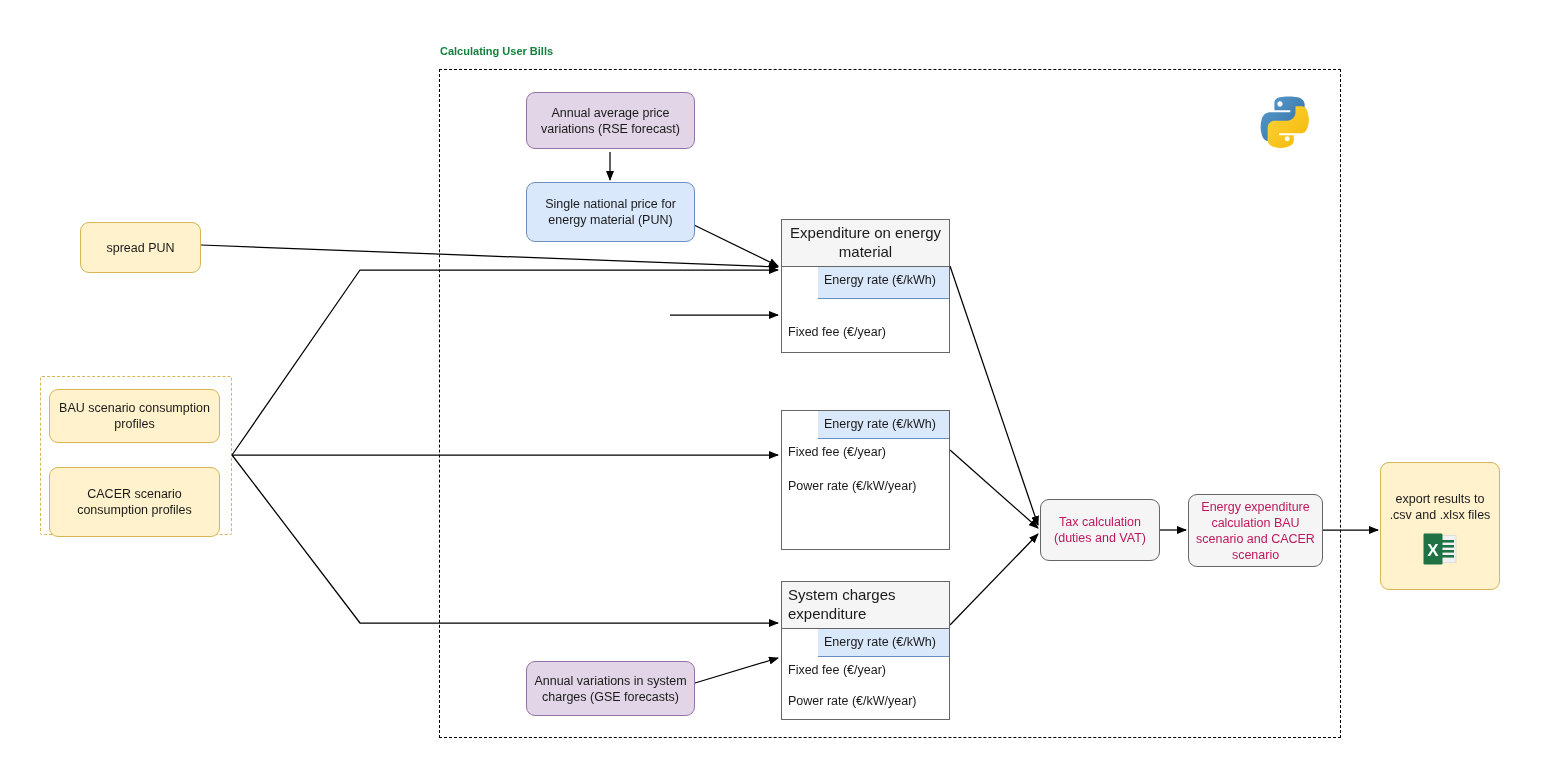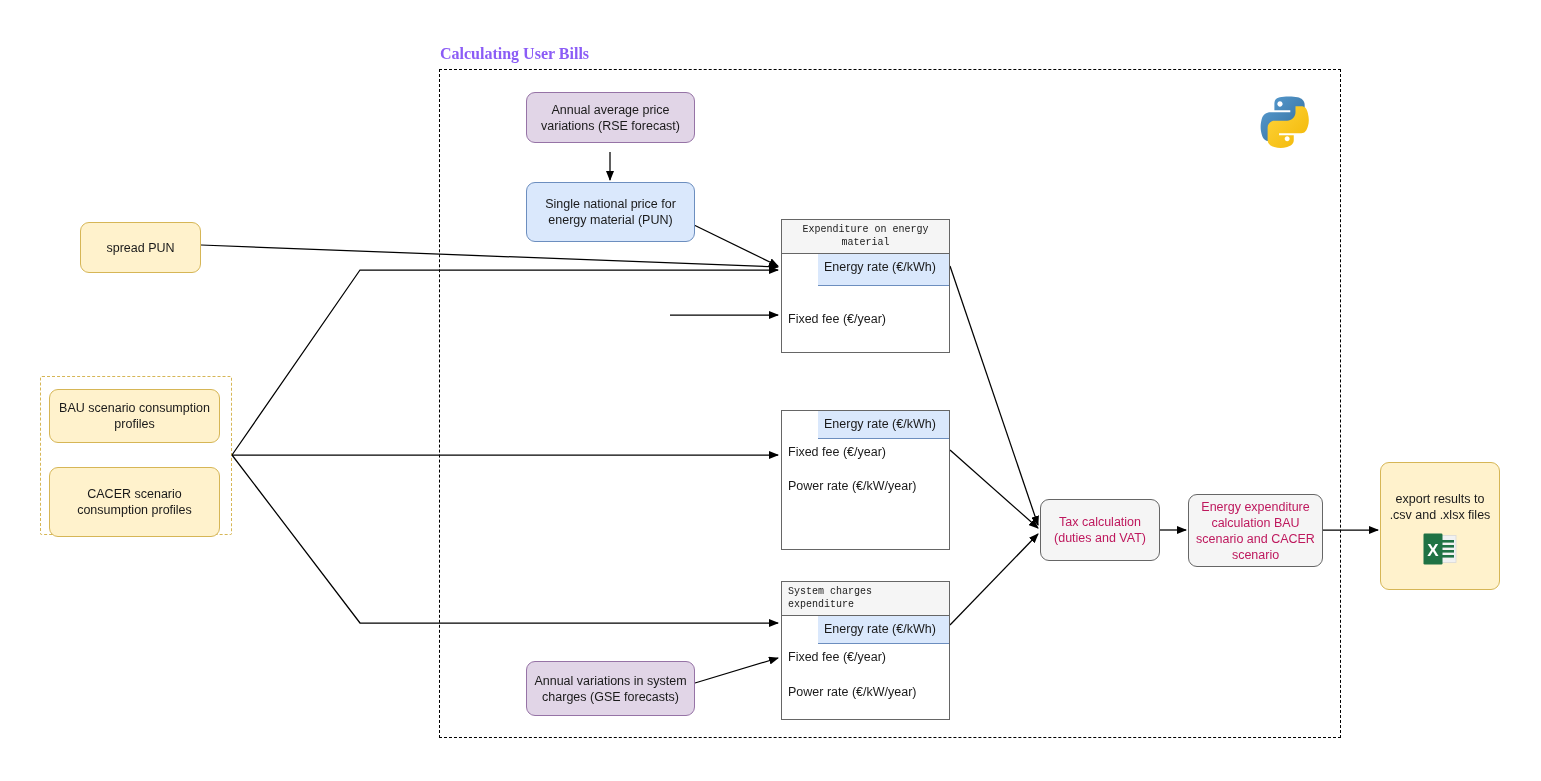--- a/index.html
+++ b/index.html
@@ -8,28 +8,28 @@
   svg#wires{position:absolute;left:0;top:0;width:1541px;height:781px;pointer-events:none;}
 
   .node{position:absolute;box-sizing:border-box;display:flex;align-items:center;
         justify-content:center;text-align:center;font-size:12.5px;color:#1a1a1a;
         line-height:1.28;border-radius:9px;padding:4px 7px;}
   .yellow{background:#fff2cc;border:1.3px solid #d6b656;}
   .purple{background:#e1d5e7;border:1.3px solid #9673a6;}
   .blue{background:#dae8fc;border:1.3px solid #6c8ebf;}
   .grey{background:#f5f5f5;border:1.3px solid #666666;color:#be185d;}
 
-  .group-title{position:absolute;font-weight:bold;font-size:16px;color:#8b5cf6;font-family:Liberation Serif, serif;}
+  .group-title{position:absolute;font-weight:bold;font-size:11px;color:#15803d;}
   .dash-box{position:absolute;box-sizing:border-box;border:1.6px dashed #000;background:transparent;}
   .dash-box.amber{border:1.6px dashed #d6b656;border-radius:2px;}
 
   .tbl{position:absolute;box-sizing:border-box;border:1.2px solid #666;background:#fff;
        font-size:12.5px;color:#1a1a1a;display:flex;flex-direction:column;}
   .tbl .th{box-sizing:border-box;background:#f5f5f5;border-bottom:1.2px solid #666;
-           padding:4px 6px;line-height:1.25;font-size:10px;font-family:Liberation Mono, monospace;}
+           padding:4px 6px;line-height:1.25;font-size:15px;}
   .tbl .th.center{text-align:center;}
   .tbl .th.left{text-align:left;}
   .tbl .row{box-sizing:border-box;padding:6px 6px;line-height:1.2;}
   .tbl .row.hl{background:#dae8fc;border-bottom:1.2px solid #6c8ebf;margin-left:36px;}
   .tbl .row.plain{background:#fff;}
 
   .pylogo{position:absolute;width:62px;height:62px;}
   .xlsicon{position:absolute;width:34px;height:32px;}
   .node .stack{display:flex;flex-direction:column;align-items:center;justify-content:center;gap:2px;width:100%;}
 </style>
@@ -81,21 +81,21 @@
   </div>
 
   <div class="node yellow" style="left:49px;top:389px;width:171px;height:54px;">
     <span>BAU scenario consumption profiles</span>
   </div>
 
   <div class="node yellow" style="left:49px;top:467px;width:171px;height:70px;">
     <span>CACER scenario consumption profiles</span>
   </div>
 
-  <div class="node purple" style="left:526px;top:92px;width:169px;height:51px;">
+  <div class="node purple" style="left:526px;top:92px;width:169px;height:57px;">
     <span>Annual average price variations (RSE forecast)</span>
   </div>
 
   <div class="node blue" style="left:526px;top:182px;width:169px;height:60px;">
     <span>Single national price for energy material (PUN)</span>
   </div>
 
 
   <div class="node purple" style="left:526px;top:661px;width:169px;height:55px;">
     <span>Annual variations in system charges (GSE forecasts)</span>

